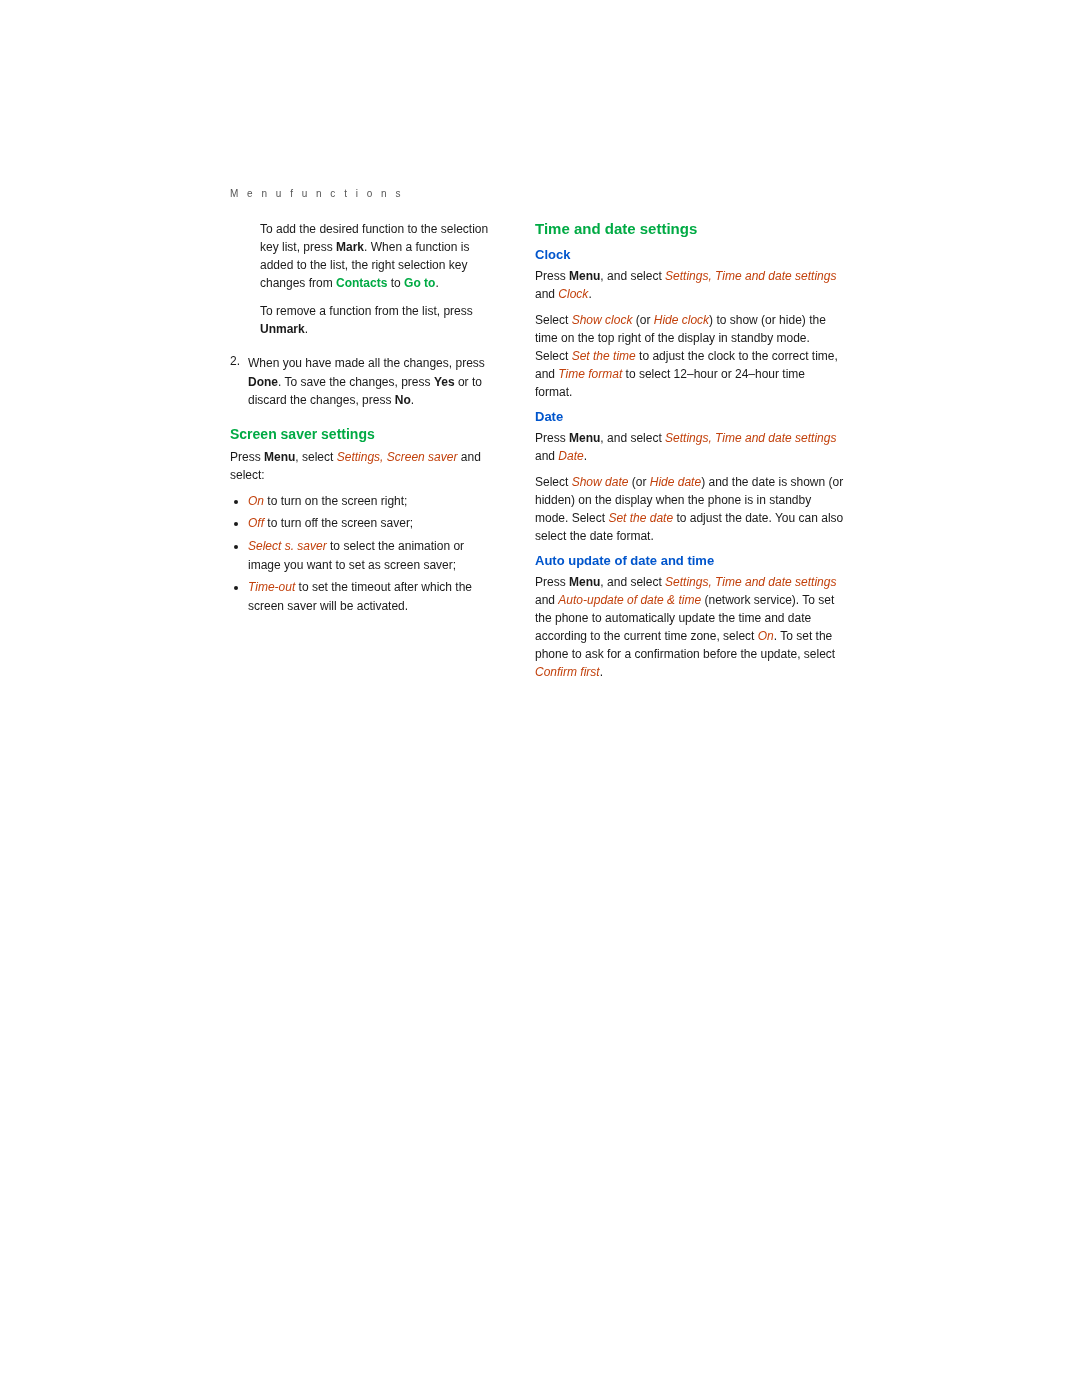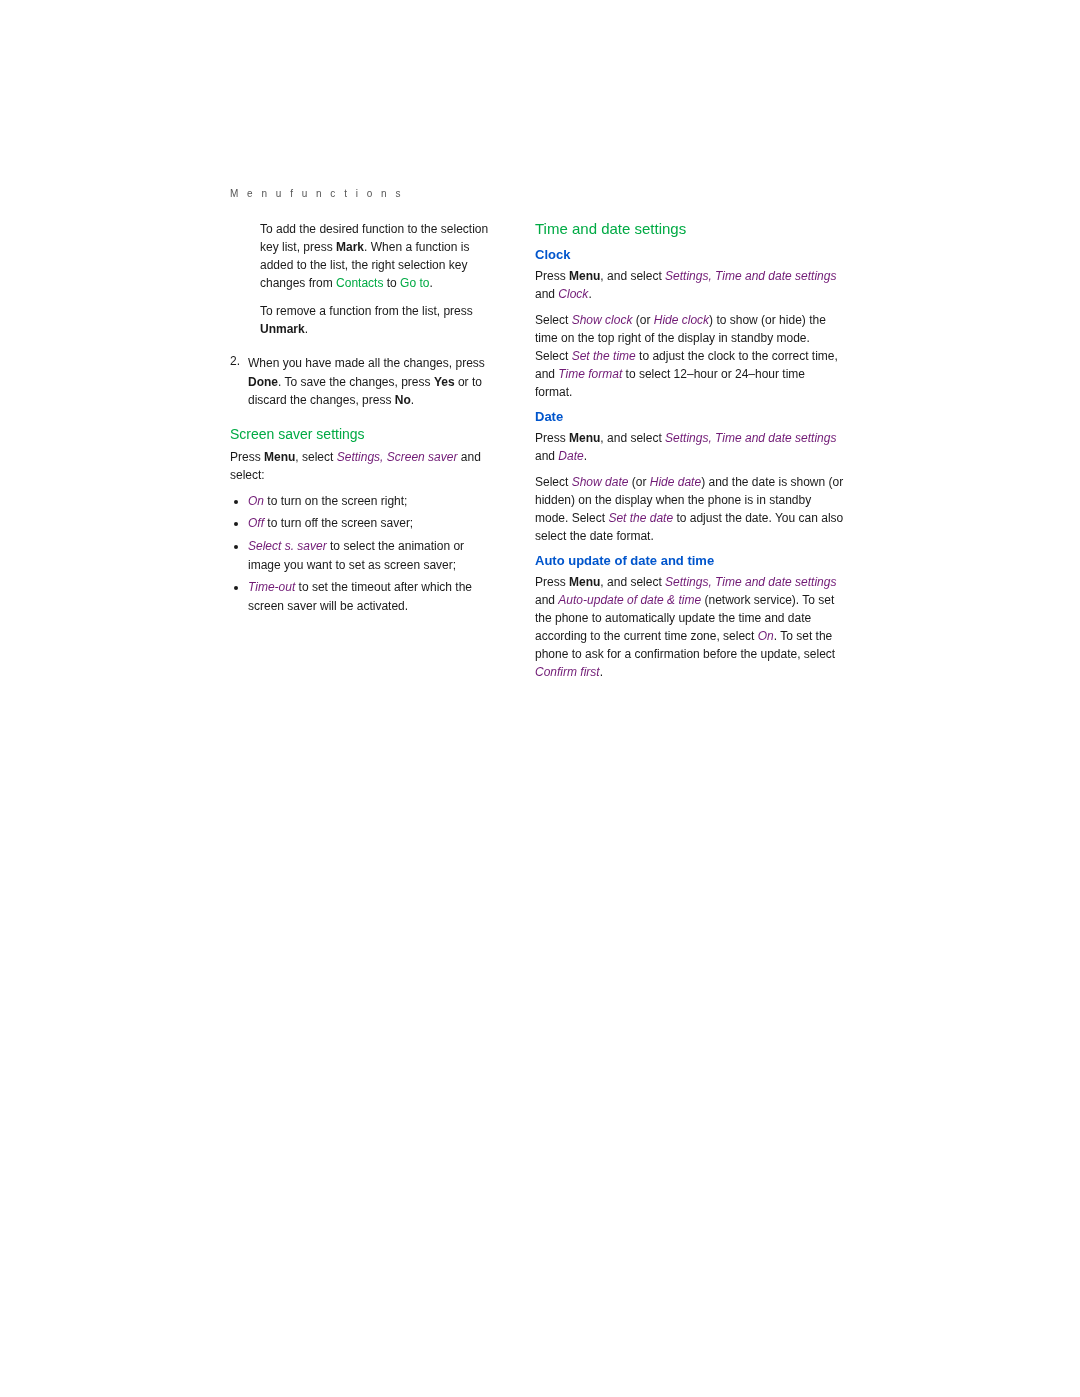--- a/index.html
+++ b/index.html
@@ -46,21 +46,21 @@
     .right-column {
       position: absolute;
       top: 220px;
       left: 535px;
       width: 310px;
     }
 
     .section-title {
       font-family: Arial, Helvetica, sans-serif;
       font-size: 14px;
-      font-weight: normal;
+      font-weight: bold;
       color: #00aa44;
       margin-bottom: 6px;
     }
 
     .subsection-title {
       font-family: Arial, Helvetica, sans-serif;
       font-size: 13px;
       font-weight: bold;
       color: #0055cc;
       margin-bottom: 5px;
@@ -78,25 +78,25 @@
       color: #1a1a1a;
       margin-bottom: 8px;
     }
 
     .bold {
       font-weight: bold;
     }
 
     .italic {
       font-style: italic;
-      color: #701a75;
+      color: #c2410c;
     }
 
     .green-bold {
-      font-weight: normal;
+      font-weight: bold;
       color: #00aa44;
     }
 
     ul {
       margin-left: 18px;
       margin-bottom: 8px;
     }
 
     ul li {
       font-family: Arial, Helvetica, sans-serif;

